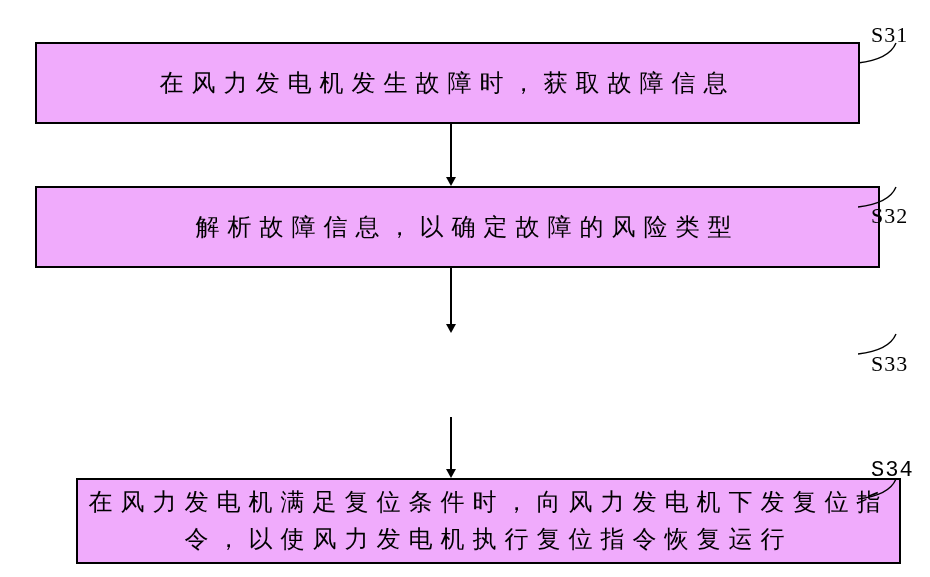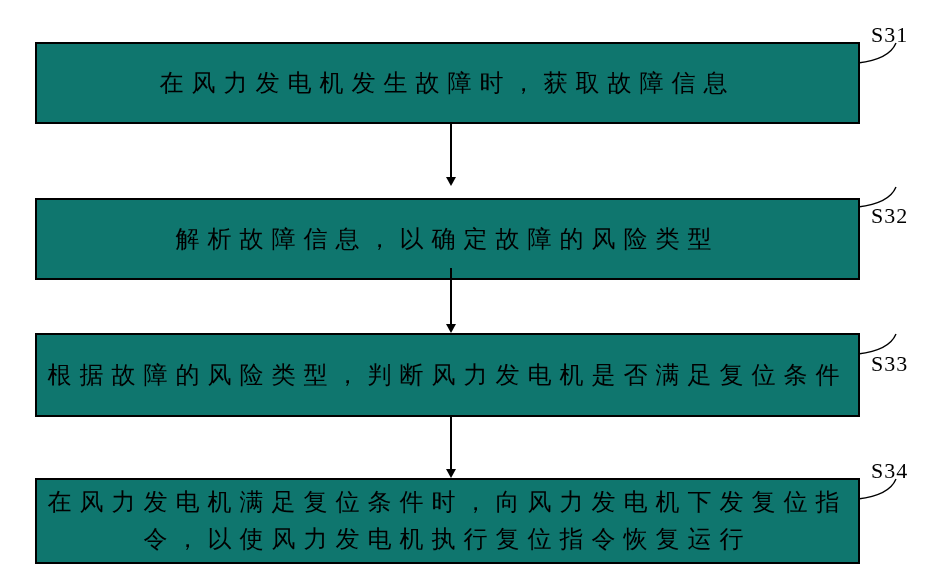--- a/index.html
+++ b/index.html
@@ -14,21 +14,21 @@
     background: #ffffff;
     font-family: "Liberation Serif", "DejaVu Serif", serif;
     overflow: hidden;
     color: #000000;
   }
   .step-box {
     position: absolute;
     left: 35px;
     width: 821px;
     border: 2px solid #000000;
-    background: #0f766e;
+    background: #f0abfc;
     display: flex;
     align-items: center;
     justify-content: center;
     box-sizing: content-box;
   }
   .step-text {
     display: block;
     width: 100%;
     text-align: center;
     font-size: 24px;
@@ -79,47 +79,44 @@
   <span class="ref-label" style="top:22px;">S31</span>
   <svg class="ref-curve" style="left:856px; top:42px;" width="42" height="24" viewBox="0 0 42 24">
     <path d="M40,1 C35,13 19,19 2,21" fill="none" stroke="#000000" stroke-width="1.4"></path>
   </svg>
 
   <div class="flow-arrow" style="top:124px; height:62px;">
     <div class="shaft" style="height:53px;"></div>
     <div class="head" style="top:53px;"></div>
   </div>
 
-  <div class="step-box" style="top:198px; height:78px;">
+  <div class="step-box" style="top:186px; height:78px;padding-left:20px;">
     <span class="step-text">解析故障信息，以确定故障的风险类型</span>
   </div>
   <span class="ref-label" style="top:166px;margin-top:37px;">S32</span>
   <svg class="ref-curve" style="left:856px; top:186px;" width="42" height="24" viewBox="0 0 42 24">
     <path d="M40,1 C35,13 19,19 2,21" fill="none" stroke="#000000" stroke-width="1.4"></path>
   </svg>
 
   <div class="flow-arrow" style="top:268px; height:65px;">
     <div class="shaft" style="height:56px;"></div>
     <div class="head" style="top:56px;"></div>
   </div>
 
-  <div class="step-box" style="top:333px; height:80px;">
-    <span class="step-text">根据故障的风险类型，判断风力发电机是否满足复位条件</span>
-  </div>
   <span class="ref-label" style="top:313px;margin-top:38px;">S33</span>
   <svg class="ref-curve" style="left:856px; top:333px;" width="42" height="24" viewBox="0 0 42 24">
     <path d="M40,1 C35,13 19,19 2,21" fill="none" stroke="#000000" stroke-width="1.4"></path>
   </svg>
 
   <div class="flow-arrow" style="top:417px; height:61px;">
     <div class="shaft" style="height:52px;"></div>
     <div class="head" style="top:52px;"></div>
   </div>
 
-  <div class="step-box" style="top:478px; height:82px;">
+  <div class="step-box" style="top:478px; height:82px;margin-left:41px;">
     <span class="step-text">在风力发电机满足复位条件时，向风力发电机下发复位指令，以使风力发电机执行复位指令恢复运行</span>
   </div>
-  <span class="ref-label" style="top:458px;">S34</span>
+  <span class="ref-label" style="top:458px;font-family:Liberation Mono, monospace;">S34</span>
   <svg class="ref-curve" style="left:856px; top:478px;" width="42" height="24" viewBox="0 0 42 24">
     <path d="M40,1 C35,13 19,19 2,21" fill="none" stroke="#000000" stroke-width="1.4"></path>
   </svg>
 
 </div>
 
 </body></html>

